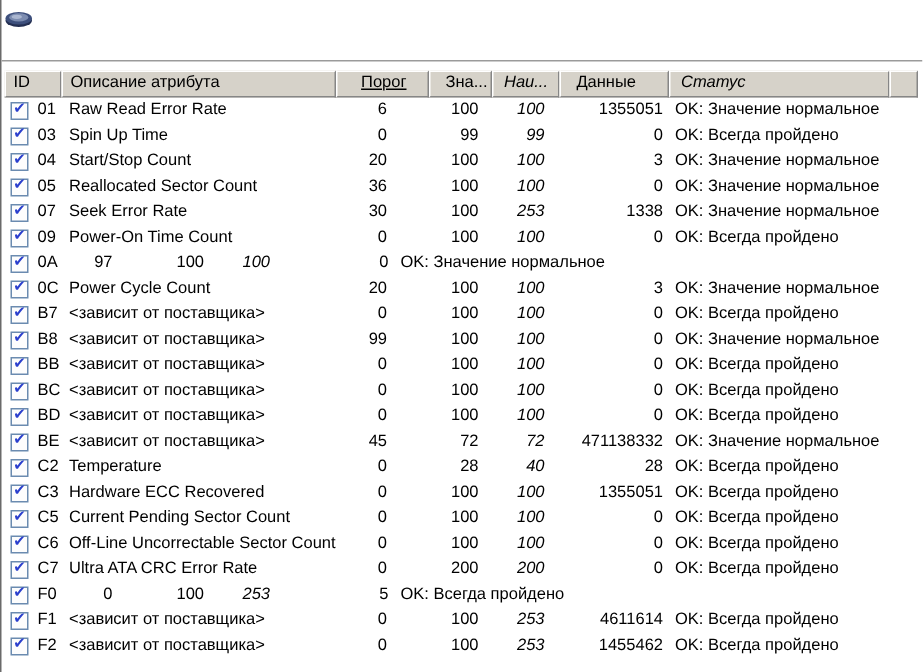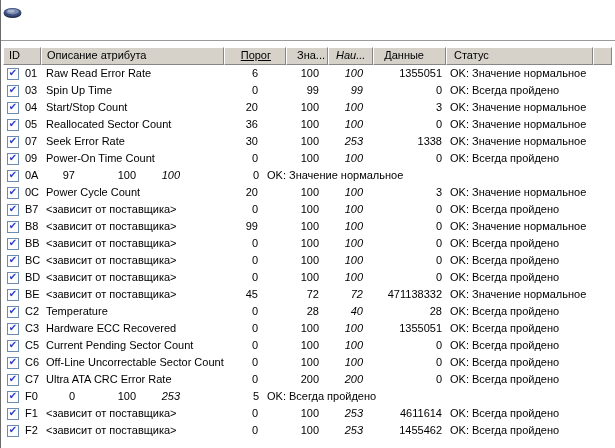--- a/index.html
+++ b/index.html
@@ -59,21 +59,21 @@
   .c-data   { width: 73px;  text-align: right; }
   .c-status { width: 147px; }
   .c-fill   { width: 19px;  }
 
   .hcell.c-id     { padding-left: 5px; }
   .hcell.c-desc   { padding-left: 5px; }
   .hcell.c-thresh { padding-right: 14px; text-decoration: underline; }
   .hcell.c-val    { padding-left: 8px; text-align: center; }
   .hcell.c-worst  { padding-left: 7px; text-align: left; }
   .hcell.c-data   { padding-right: 21px; }
-  .hcell.c-status { padding-left: 7px; }
+  .hcell.c-status { padding-left: 7px; font-style: italic; }
 
   .rows { background: #fff; }
   .row { display: flex; height: 17px; line-height: 17px; }
   .cell { flex: 0 0 auto; white-space: nowrap; }
   .cell.c-id { display: flex; align-items: center; padding-left: 4px; overflow: visible; }
   .cell.c-desc   { padding-left: 5px; overflow: visible; }
   .cell.c-thresh { padding-right: 28px; }
   .cell.c-val    { text-align: right; padding-right: 9px; }
   .cell.c-worst  { text-align: right; padding-right: 10px; }
   .cell.c-data   { padding-right: 4px; }

